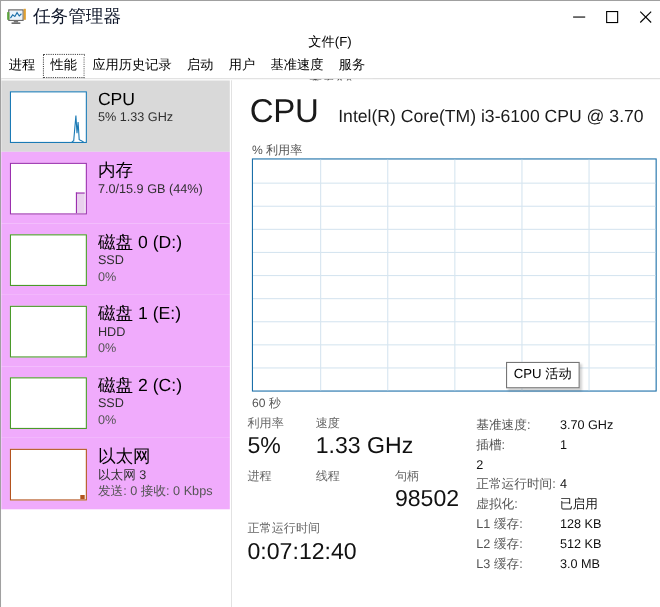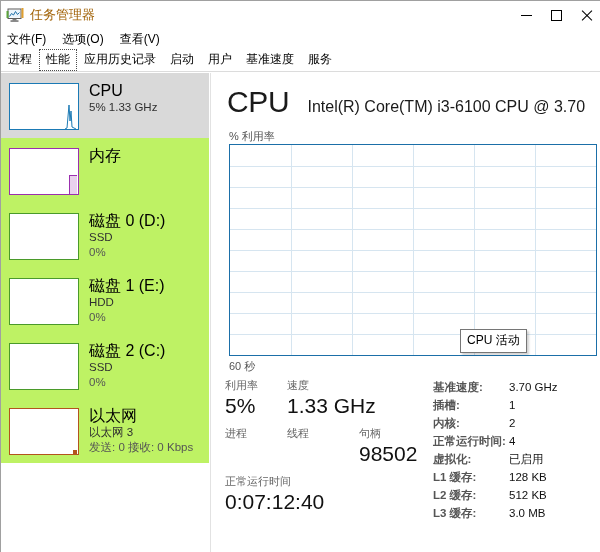--- a/index.html
+++ b/index.html
@@ -26,21 +26,21 @@
     width: 600px; height: 28px;
     background: #ffffff;
     display: flex; align-items: center;
   }
   #win-icon {
     margin-left: 5px; margin-right: 6px;
     width: 18px; height: 18px;
     display: block; flex: none;
   }
   #title-text {
-    font-size: 13px; color: #a16207;
+    font-size: 16px; color: #0f172a;
     white-space: nowrap;
   }
   .win-btns {
     position: absolute; right: 0; top: 0;
     height: 28px; display: flex;
   }
   .win-btn {
     width: 30px; height: 28px;
     display: flex; align-items: center; justify-content: center;
     background: transparent;
@@ -63,20 +63,21 @@
   }
   .glyph-close:before { transform: rotate(45deg); }
   .glyph-close:after  { transform: rotate(-45deg); }
 
   
   #menubar {
     position: absolute; top: 28px; left: 0;
     width: 600px; height: 20px;
     display: flex; align-items: center;
     background: #ffffff;
+    flex-direction: column;
   }
   .menu-item {
     font-size: 12px; color: #000000;
     padding: 1px 8px; white-space: nowrap;
   }
   .menu-item:first-child { padding-left: 6px; }
 
   
   #tabstrip {
     position: absolute; top: 48px; left: 0;
@@ -101,21 +102,21 @@
   #sidebar {
     position: absolute; top: 72px; left: 0;
     width: 208px; height: 480px;
     background: #ffffff;
     overflow: hidden;
   }
   .side-item {
     position: relative;
     display: flex; align-items: flex-start;
     padding: 8px 6px 8px 8px;
-    background: #bef264;
+    background: #f0abfc;
   }
   .side-item.selected { background: #d9d9d9; }
   .thumb {
     position: relative;
     width: 70px; height: 47px;
     background: #ffffff;
     flex: none; margin-right: 10px; margin-top: 2px;
     overflow: hidden;
   }
   .thumb .spark {
@@ -208,21 +209,21 @@
   }
 
   #stats-right {
     position: absolute; left: 222px; top: 305px;
     width: 170px;
   }
   .kv {
     display: flex; line-height: 18px;
     font-size: 11.5px; white-space: nowrap;
   }
-  .kv .k { width: 76px; color: #555555; flex: none; font-weight: bold; }
+  .kv .k { width: 76px; color: #555555; flex: none; }
   .kv .v { color: #111111; }
 </style>
 </head>
 <body>
 
 <div id="app">
 
   <div id="titlebar">
     <svg id="win-icon" viewBox="0 0 18 18">
       <rect x="2" y="3" width="13" height="9.5" fill="#ffffff" stroke="#5a5a5a" stroke-width="1"></rect>
@@ -274,20 +275,21 @@
           <div class="side-title">CPU</div>
           <div class="side-sub">5%  1.33 GHz</div>
         </div>
       </div>
       <div class="side-item">
         <div class="thumb" style="border: 1px solid rgb(155, 47, 174);">
           <div class="spark" style="width: 8px; height: 19px; background: rgba(155, 47, 174, 0.22); border-left: 1px solid rgb(155, 47, 174); border-top: 1px solid rgb(155, 47, 174);"></div>
         </div>
         <div class="side-text">
           <div class="side-title">内存</div>
+          <div class="side-sub">7.0/15.9 GB (44%)</div>
         </div>
       </div>
       <div class="side-item">
         <div class="thumb" style="border: 1px solid rgb(74, 154, 42);"></div>
         <div class="side-text">
           <div class="side-title">磁盘 0 (D:)</div>
           <div class="side-sub">SSD</div>
           <div class="side-sub dim">0%</div>
         </div>
       </div>
@@ -383,21 +385,20 @@
     <div id="stats-right">
         <div class="kv">
           <span class="k">基准速度:</span>
           <span class="v">3.70 GHz</span>
         </div>
         <div class="kv">
           <span class="k">插槽:</span>
           <span class="v">1</span>
         </div>
         <div class="kv">
-          <span class="k">内核:</span>
           <span class="v">2</span>
         </div>
         <div class="kv">
           <span class="k">正常运行时间:</span>
           <span class="v">4</span>
         </div>
         <div class="kv">
           <span class="k">虚拟化:</span>
           <span class="v">已启用</span>
         </div>

